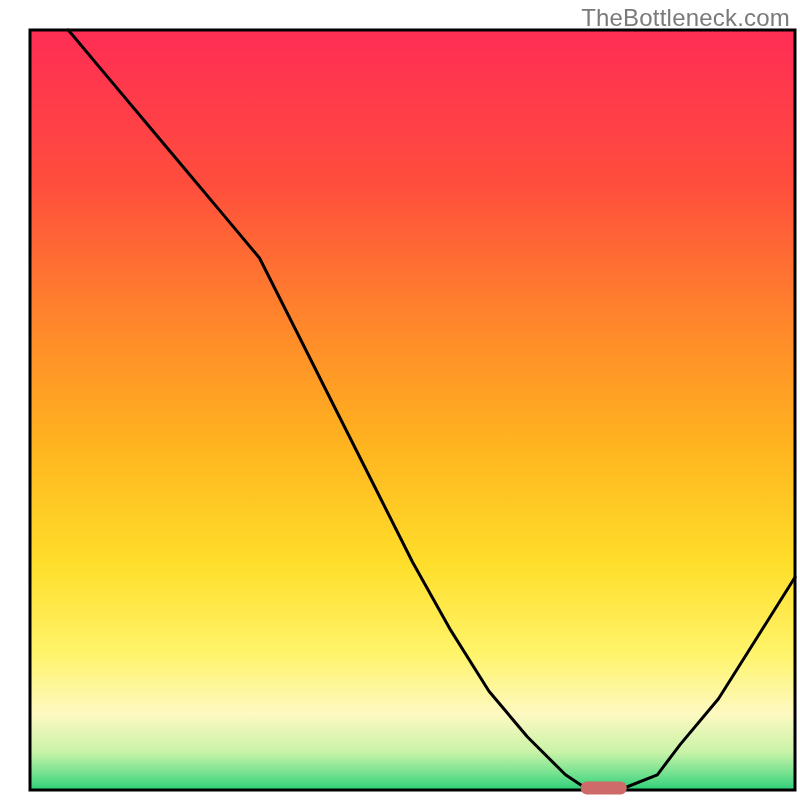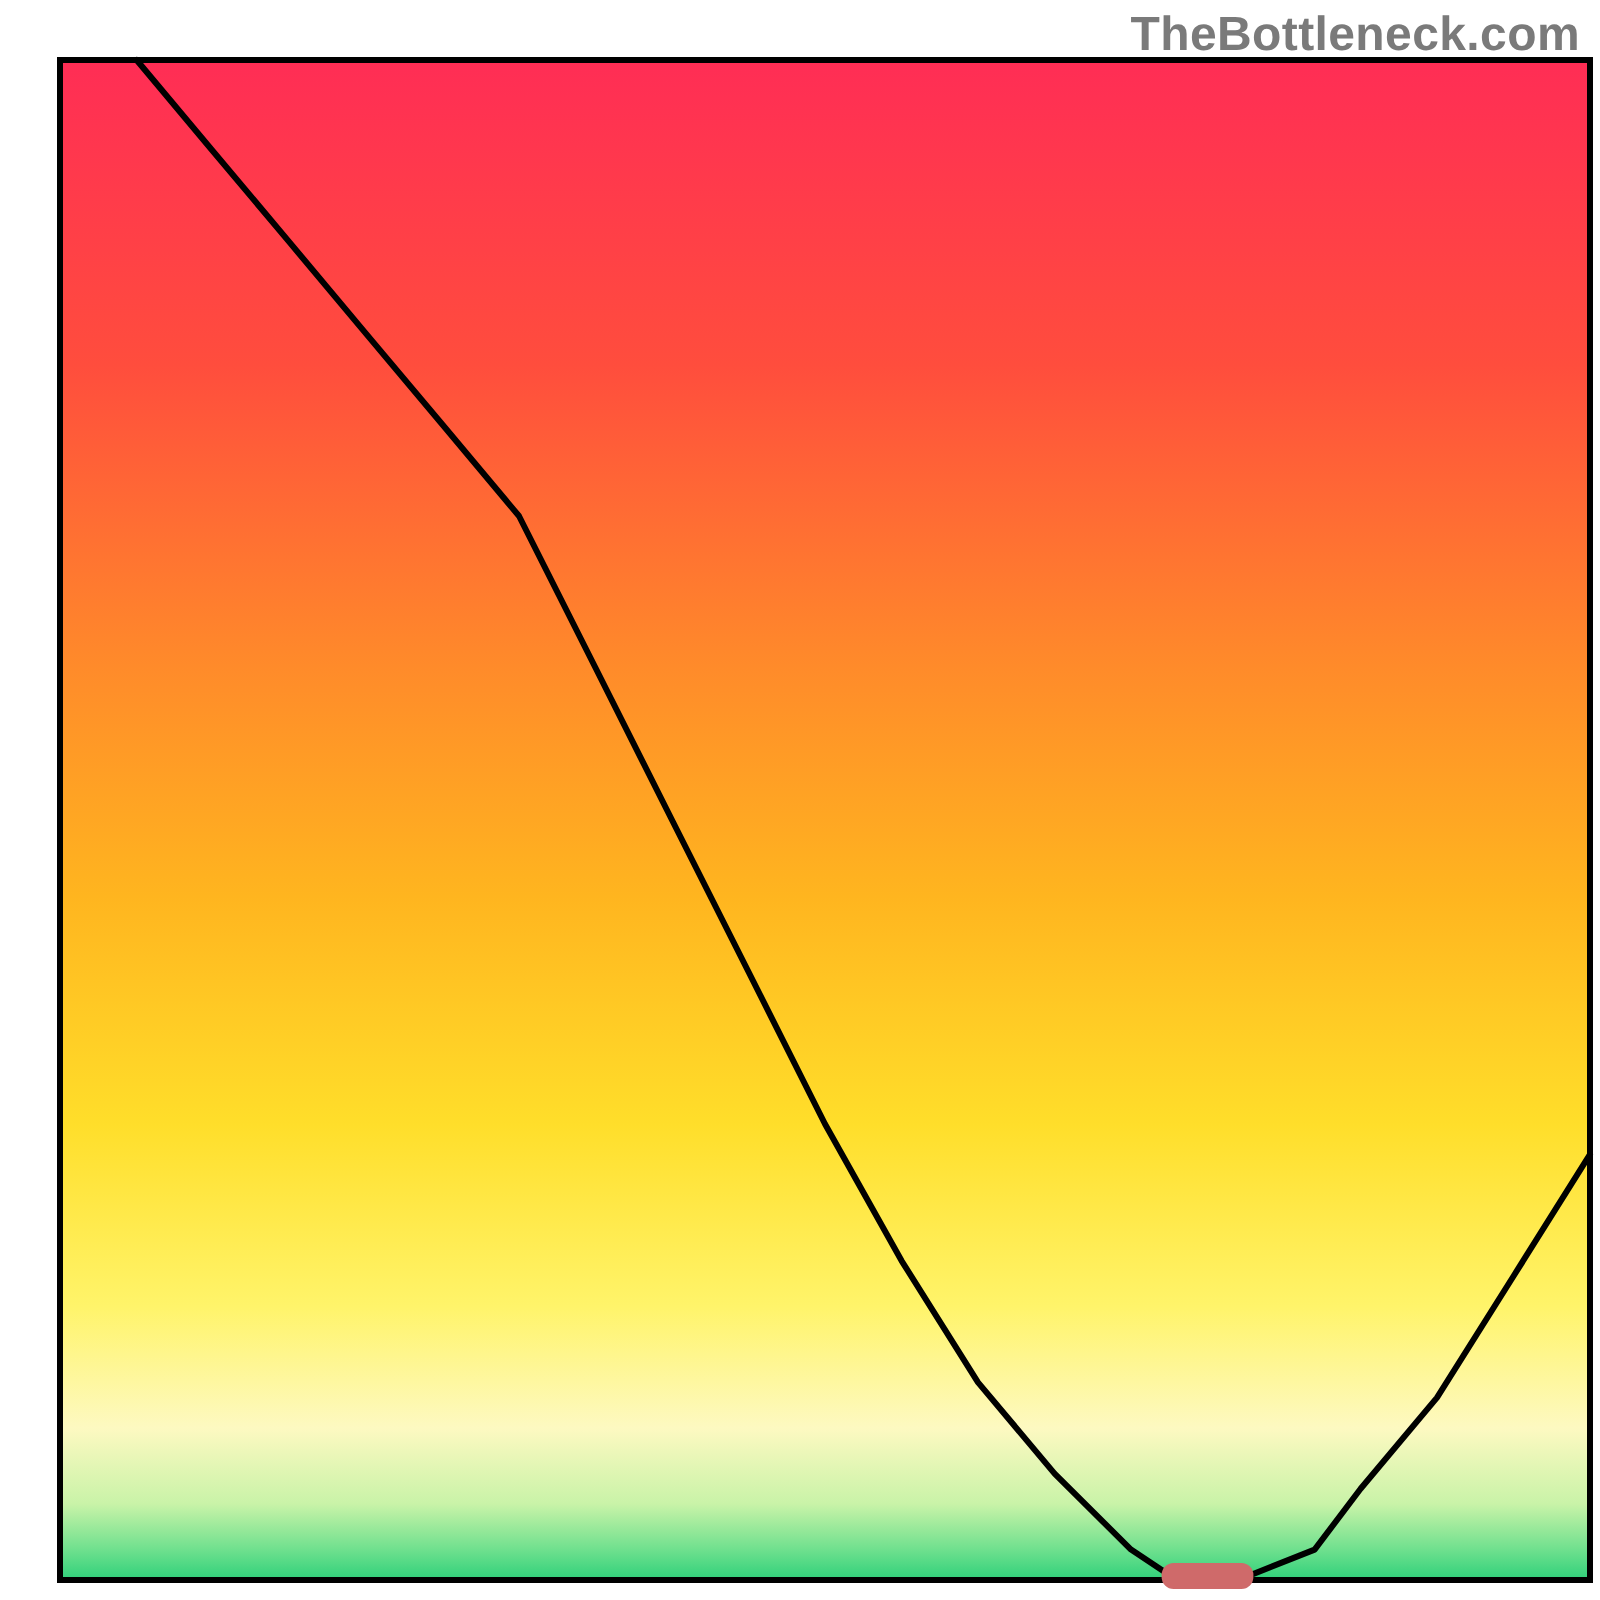--- a/index.html
+++ b/index.html
@@ -14,21 +14,21 @@
   .stage {
     position: relative;
     width: 800px;
     height: 800px;
   }
   .watermark {
     position: absolute;
     top: 4px;
     right: 10px;
     font-size: 24px;
-    font-weight: 700;
+    font-weight: 400;
     color: #7a7a7a;
     letter-spacing: 0.2px;
     user-select: none;
   }
   svg.plot {
     position: absolute;
     left: 0;
     top: 0;
     width: 800px;
     height: 800px;

